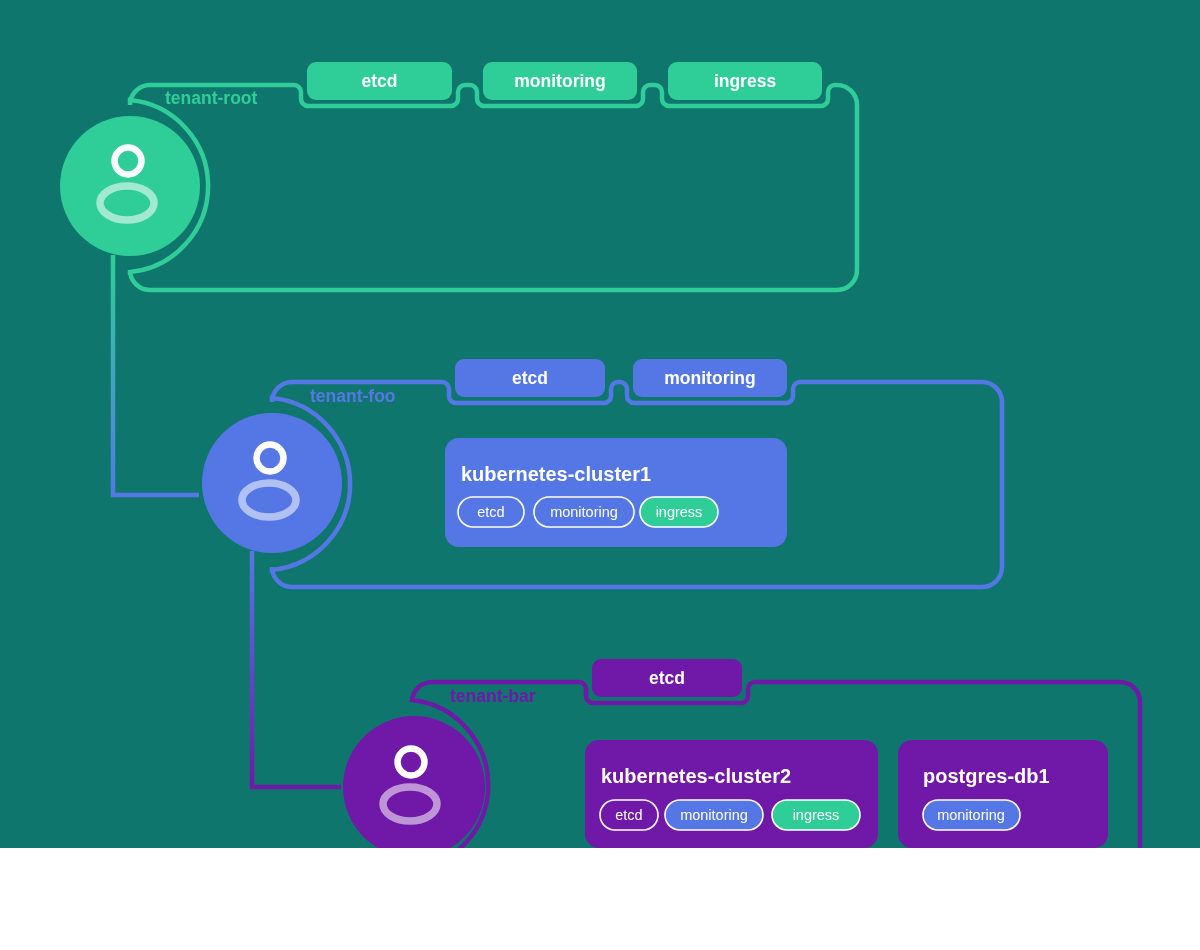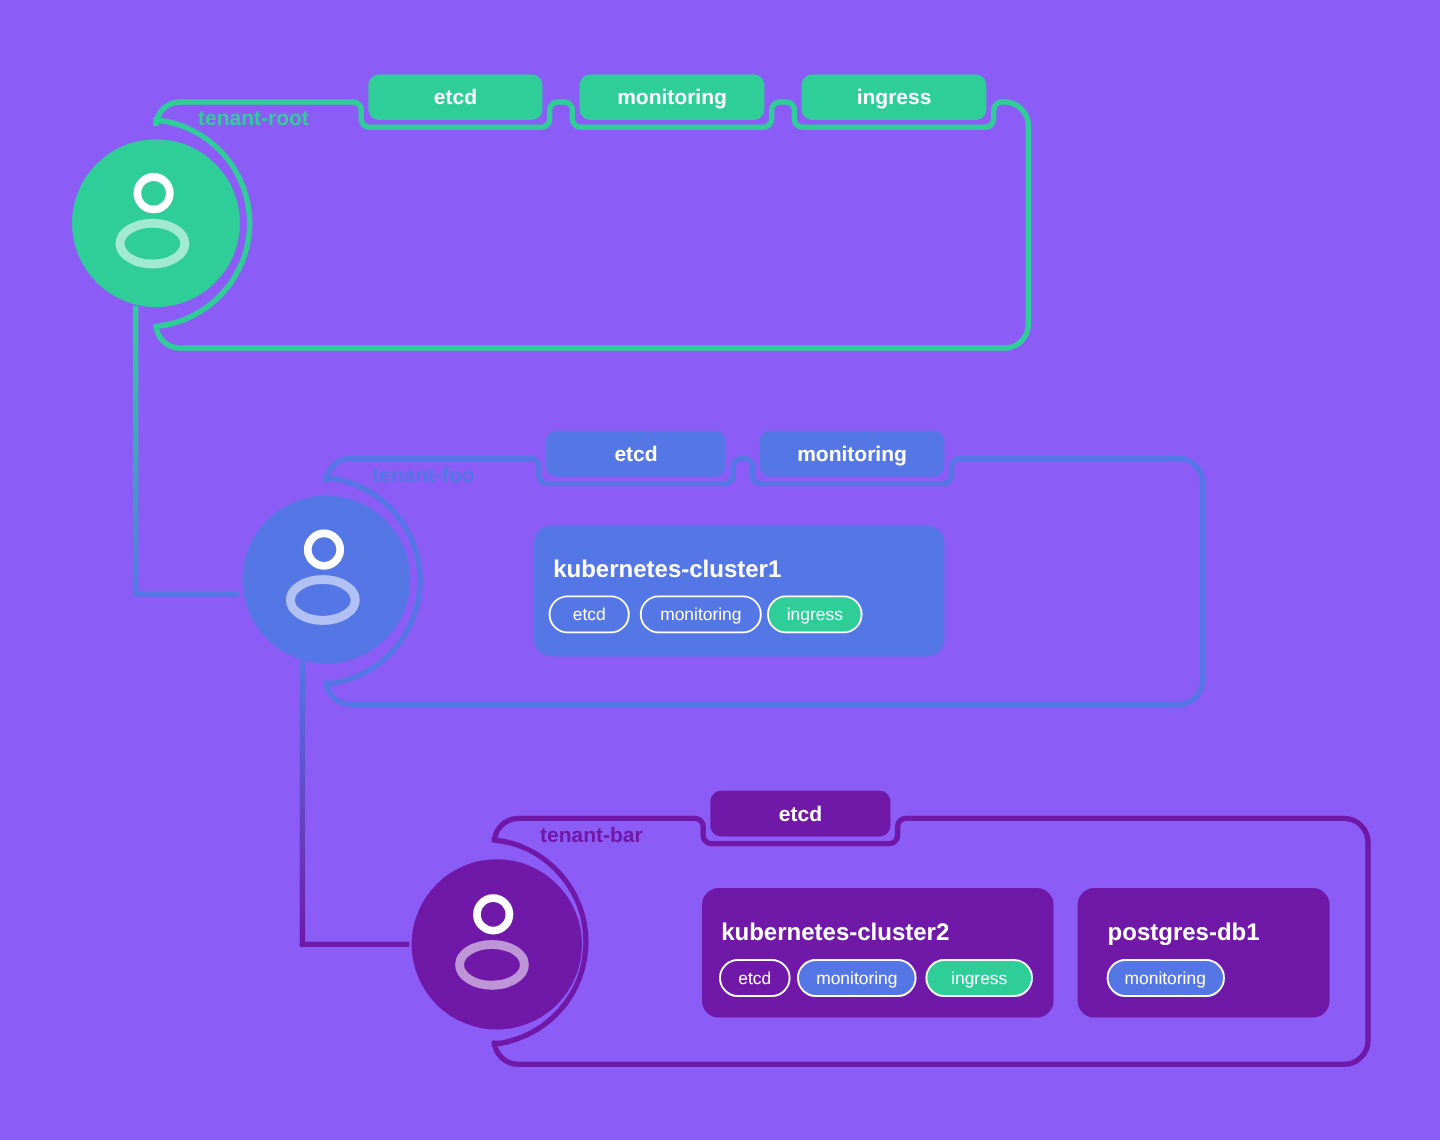--- a/index.html
+++ b/index.html
@@ -1,16 +1,16 @@
 <!DOCTYPE html>
 <html style="--green: #2fce98; --blue: #5577e5; --purple: #7018a8;"><head>
 <meta charset="utf-8">
 <style>
   html,body{margin:0;padding:0;background:#ffffff;}
-  .stage{position:relative;width:1200px;height:950px;background:#8b5cf6;overflow:hidden;}
+  .stage{position:relative;width:1200px;height:848px;background:#0f766e;overflow:hidden;}
   svg{display:block;}
   svg text{font-family:"Liberation Sans","DejaVu Sans",sans-serif;}
   .tenant-border{fill:none;stroke-width:4.5;}
   .stroke-green{stroke:var(--green);}
   .stroke-blue{stroke:var(--blue);}
   .stroke-purple{stroke:var(--purple);}
   .fill-green{fill:var(--green);}
   .fill-blue{fill:var(--blue);}
   .fill-purple{fill:var(--purple);}
   .tenant-label{font-size:17.5px;font-weight:bold;}

